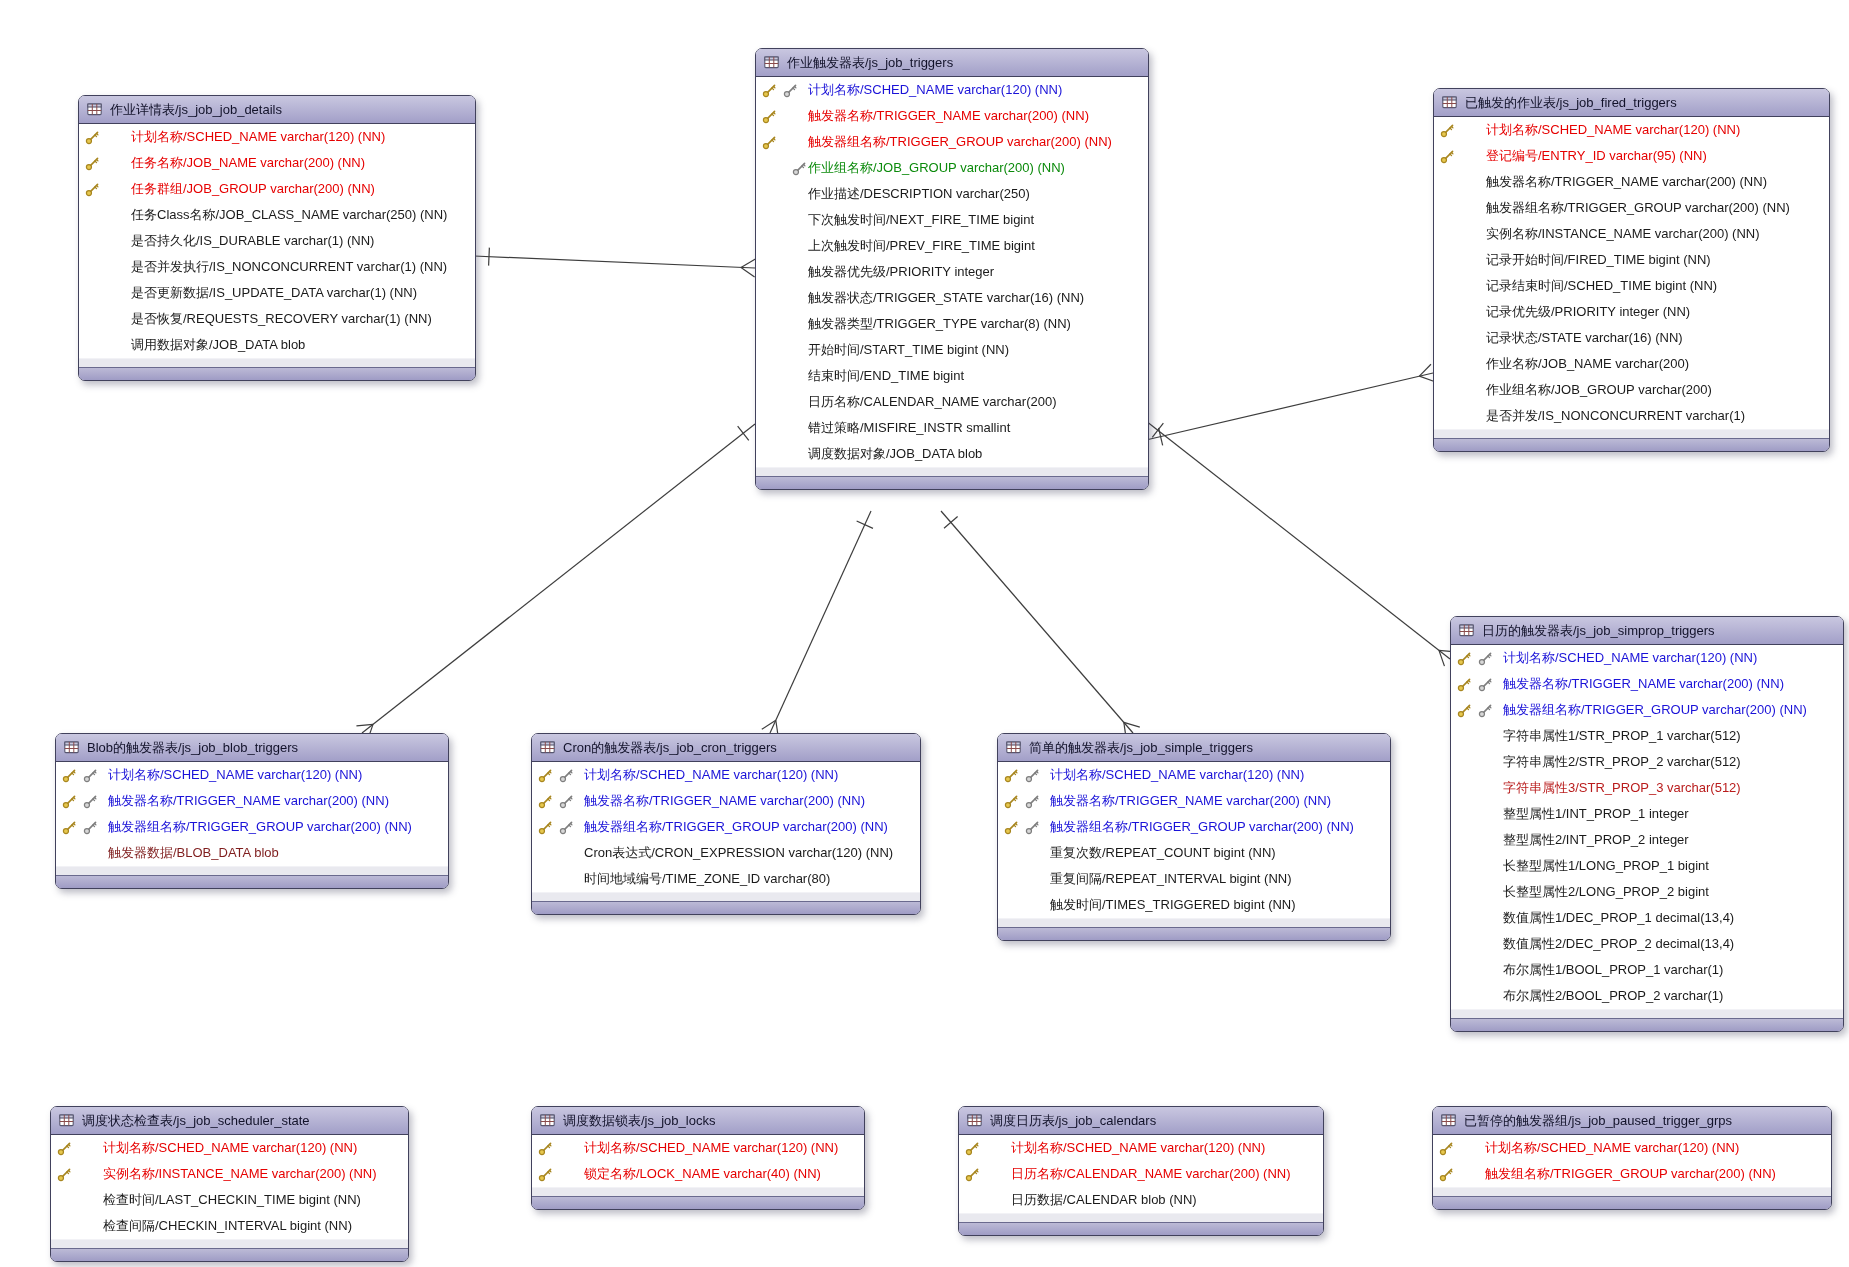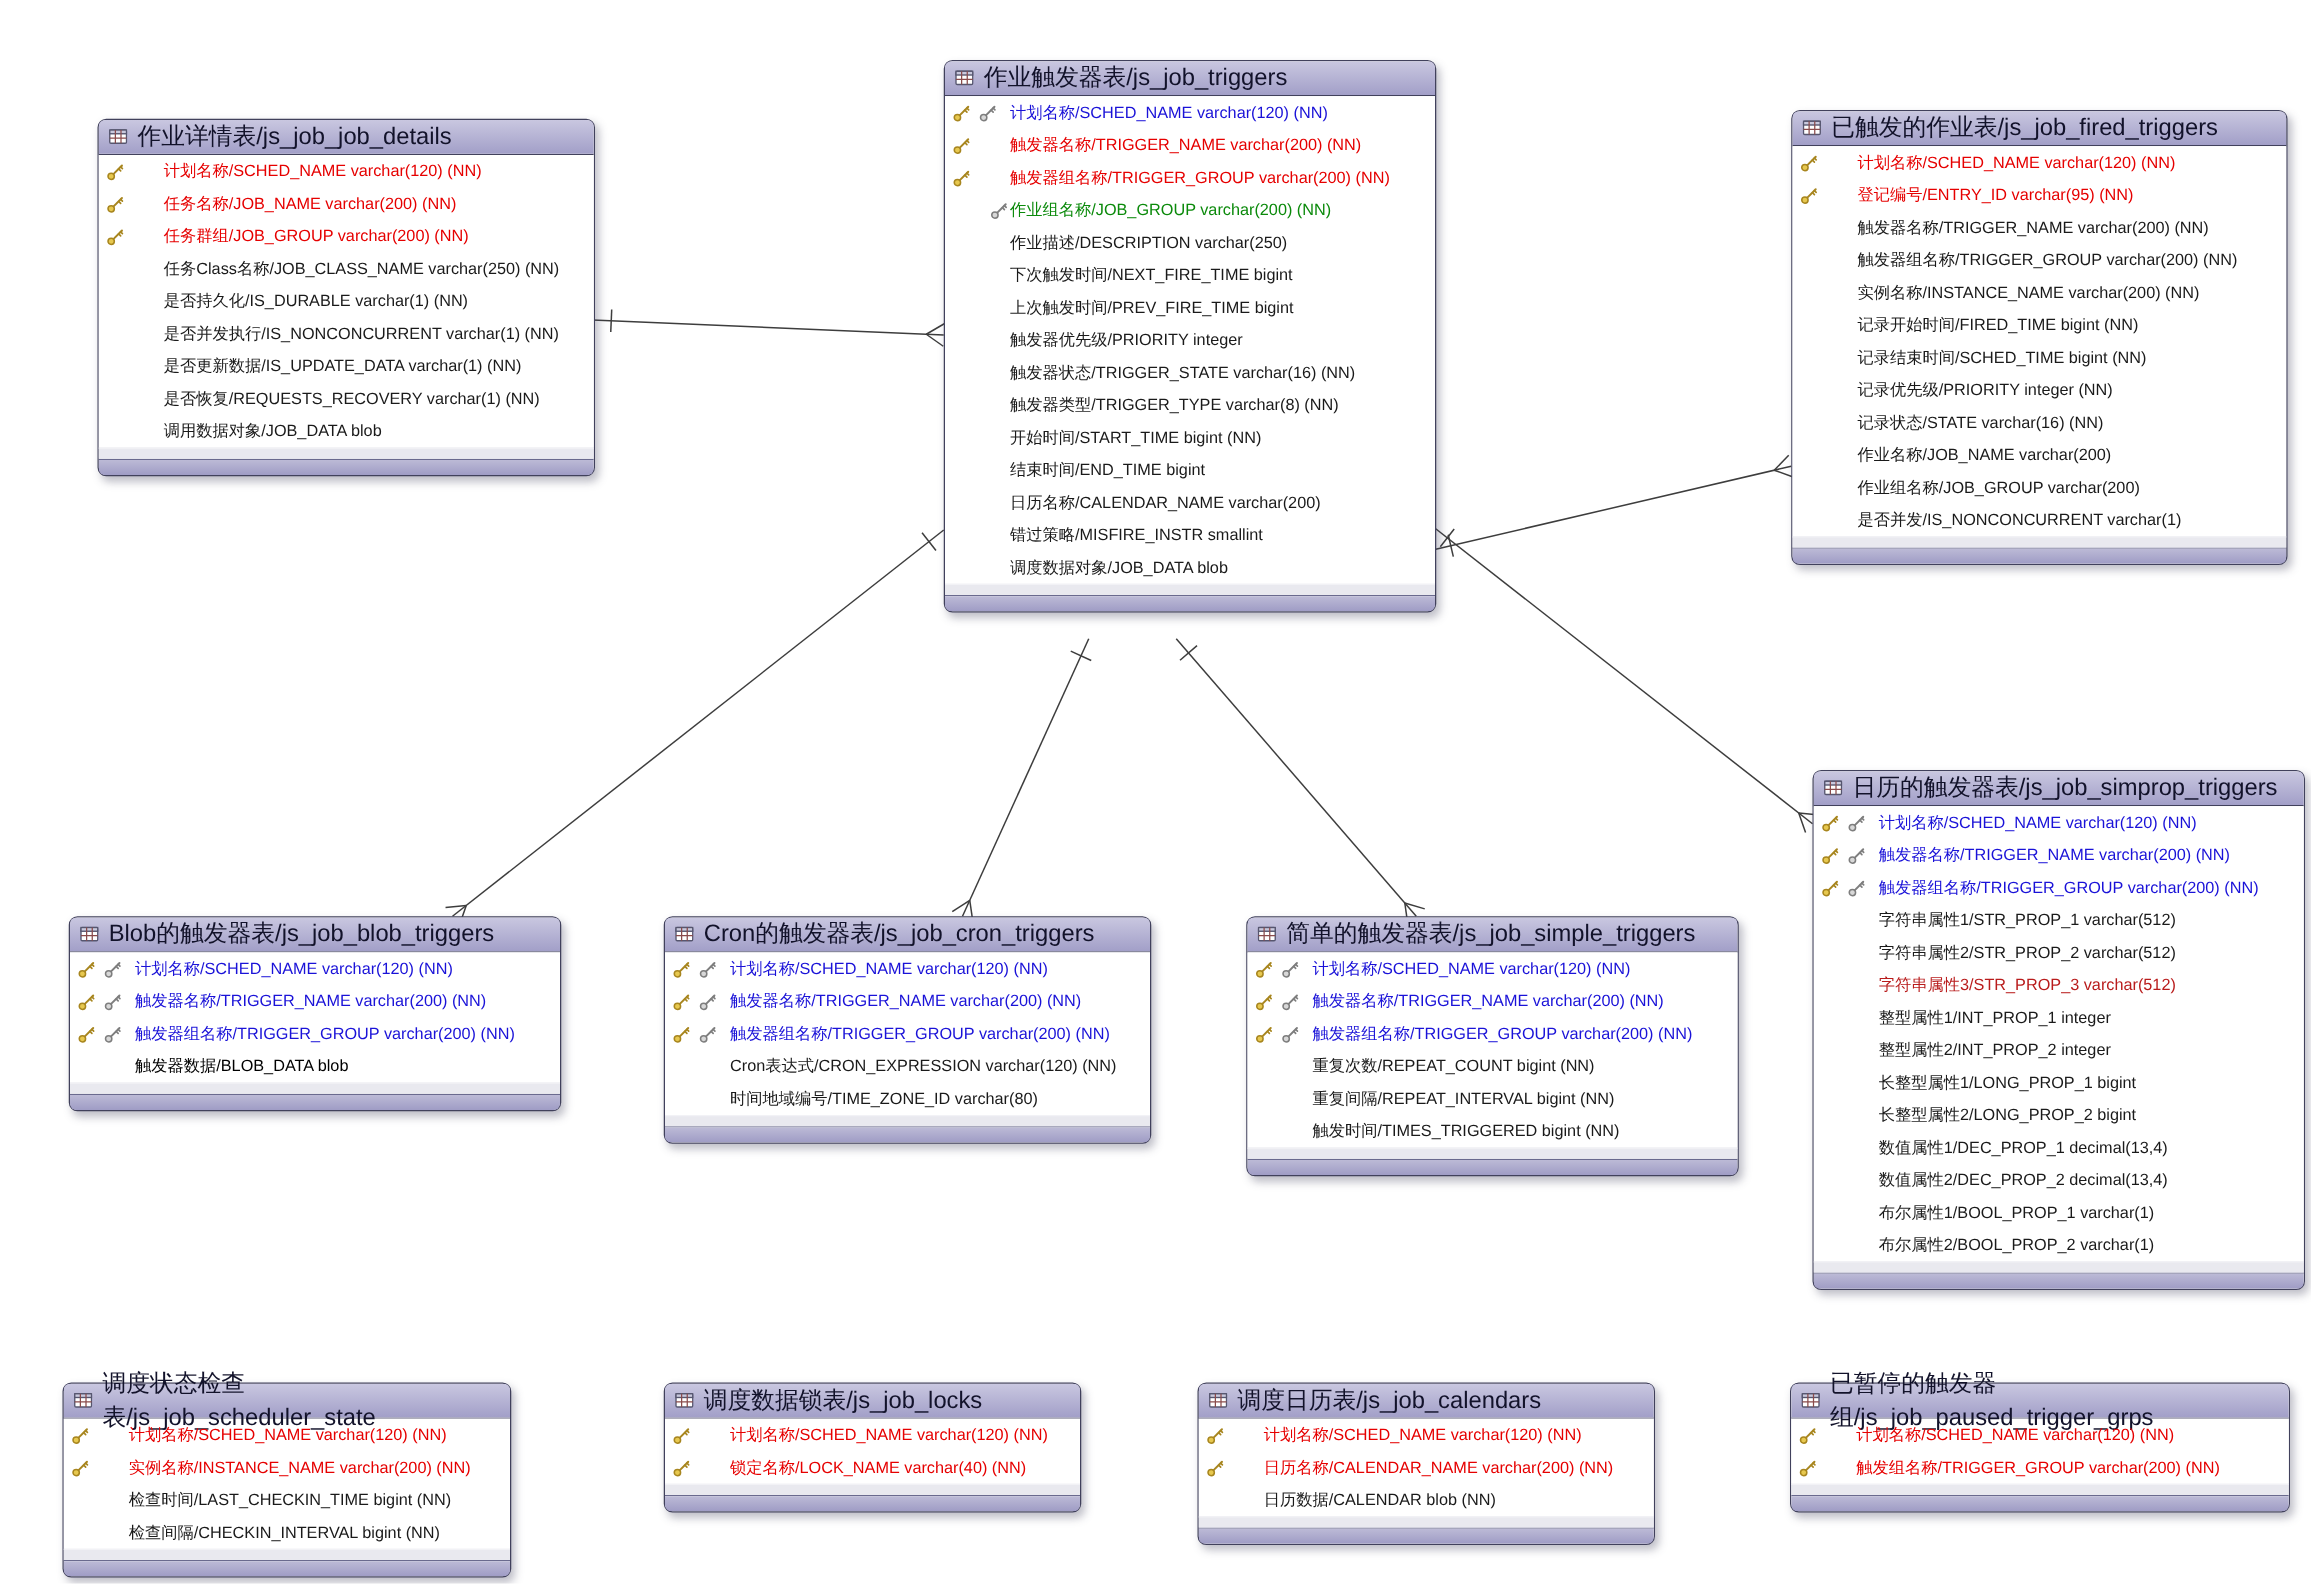--- a/index.html
+++ b/index.html
@@ -5,21 +5,21 @@
   html,body{margin:0;padding:0;background:#ffffff;}
   body{font-family:"Liberation Sans","DejaVu Sans",sans-serif;}
   #canvas{position:relative;width:1849px;height:1267px;background:#ffffff;overflow:hidden;}
   #rels{position:absolute;left:0;top:0;width:1849px;height:1267px;pointer-events:none;}
   #rels line{pointer-events:stroke;}
 
   .tbl{position:absolute;background:#ffffff;border:1.5px solid #41415c;border-radius:7px;
        box-shadow:3px 4px 7px rgba(70,70,95,.35);}
   .tbl-h{height:27px;background:linear-gradient(#c9c7e0,#a29fc8);border-bottom:1.5px solid #41415c;
        border-radius:5px 5px 0 0;display:flex;align-items:center;padding-left:8px;gap:8px;
-       font-size:19px;color:#12122a;}
+       font-size:13px;color:#12122a;}
   .tbl-b{background:#fff;}
   .tbl-strip{height:8px;background:#e9e9ef;border-top:1px solid #f2f2f6;}
   .tbl-f{height:12px;background:linear-gradient(#bcbad6,#9f9cc5);border-top:1px solid #6a6a8e;
        border-radius:0 0 5px 5px;}
   .row{position:relative;height:26px;font-size:13px;white-space:nowrap;overflow:hidden;}
   .row .ftxt{position:absolute;left:52px;top:0;line-height:26px;}
   .kicon{position:absolute;top:6px;width:15px;height:15px;}
   .k-gold{left:6px;}
   .k-silver{left:27px;}
   .k-silver-solo{left:36px;}
@@ -336,21 +336,21 @@
             </svg></span>
           <span class="kicon k-silver"><svg viewBox="0 0 16 16" width="15" height="15">
               <circle cx="4.2" cy="11.8" r="2.7" fill="#d8d8d8" stroke="#7e7e7e" stroke-width="1.3"></circle>
               <line x1="6.3" y1="9.7" x2="13.4" y2="2.6" stroke="#7e7e7e" stroke-width="1.7" stroke-linecap="round"></line>
               <line x1="10.6" y1="5.4" x2="12.3" y2="7.1" stroke="#7e7e7e" stroke-width="1.4" stroke-linecap="round"></line>
               <line x1="12.3" y1="3.7" x2="13.8" y2="5.2" stroke="#7e7e7e" stroke-width="1.4" stroke-linecap="round"></line>
             </svg></span>
           <span class="ftxt" style="color:#1a12d8">触发器组名称/TRIGGER_GROUP varchar(200) (NN)</span>
         </div>
         <div class="row">
-          <span class="ftxt" style="color:#000000">触发器数据/BLOB_DATA blob</span>
+          <span class="ftxt" style="color:#7f1d1d">触发器数据/BLOB_DATA blob</span>
         </div>
       </div>
     <div class="tbl-strip"></div>
     <div class="tbl-f"></div>
   </div>
 
   <div class="tbl" style="left:531px;top:733px;width:388px">
     <div class="tbl-h">
         <span class="ticon">
           <svg viewBox="0 0 15 13" width="15" height="13">

